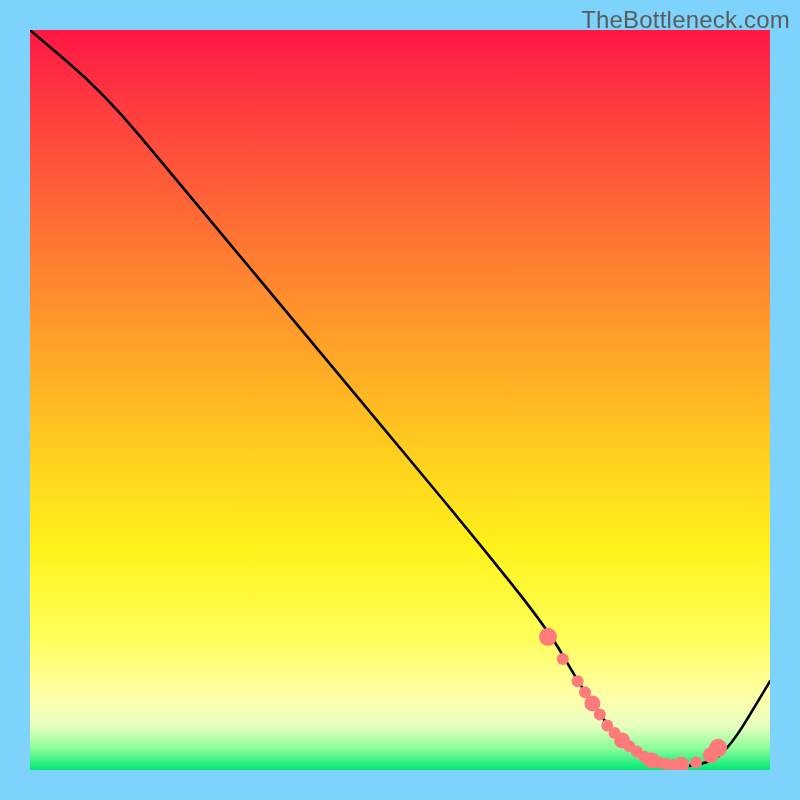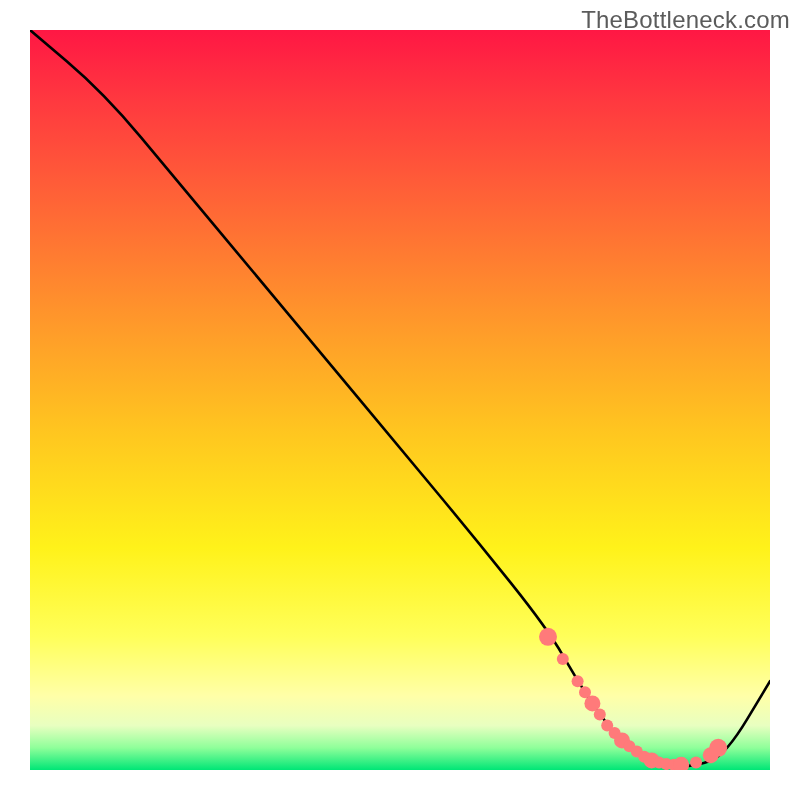--- a/index.html
+++ b/index.html
@@ -8,21 +8,21 @@
     width: 800px;
     height: 800px;
     background: #000;
     overflow: hidden;
     font-family: Arial, Helvetica, sans-serif;
   }
   .frame {
     position: relative;
     width: 800px;
     height: 800px;
-    background: #ffffff;
+    background: #7dd3fc;
   }
   .watermark {
     position: absolute;
     top: 6px;
     right: 10px;
     color: #5b5b5b;
     font-size: 24px;
     font-weight: 500;
     letter-spacing: 0.2px;
     z-index: 5;

